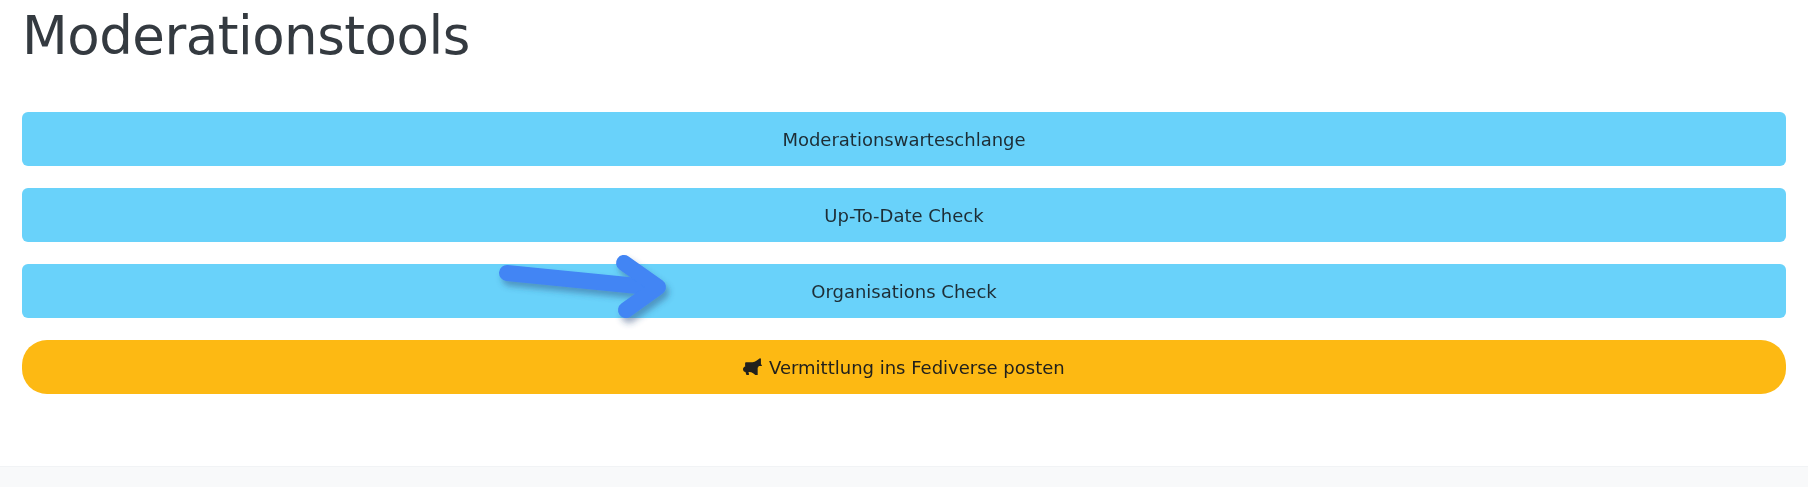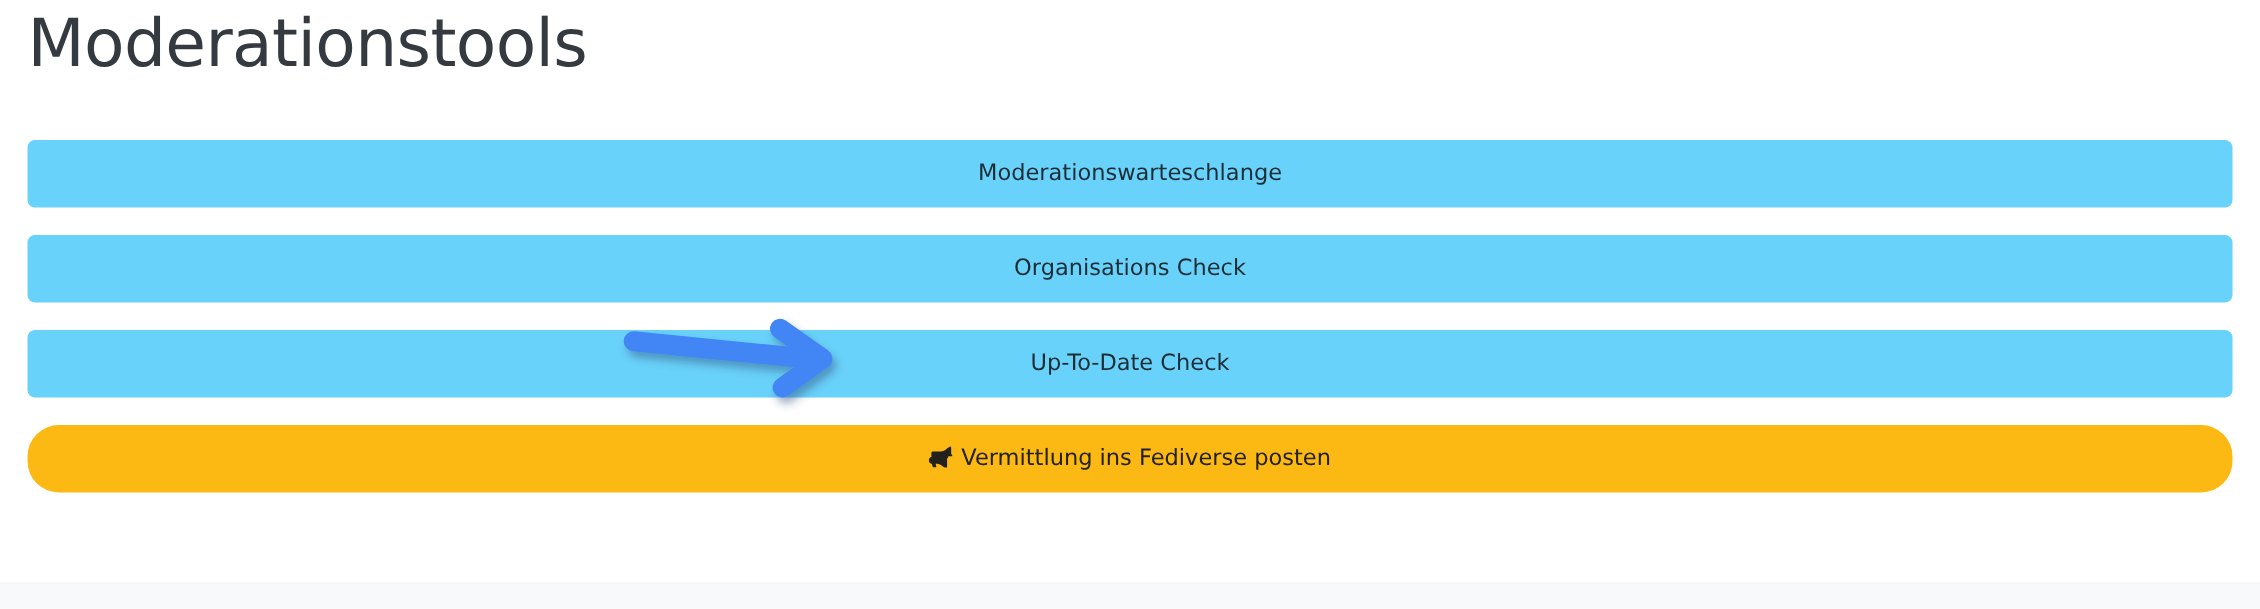--- a/index.html
+++ b/index.html
@@ -129,25 +129,25 @@
 
   <h1 class="page-title">Moderationstools</h1>
 
   <div class="button-stack">
 
     <button class="tool-button blue">
       <span class="btn-label">Moderationswarteschlange</span>
     </button>
 
     <button class="tool-button blue">
-      <span class="btn-label">Organisations Check</span>
+      <span class="btn-label">Up-To-Date Check</span>
     </button>
 
     <button class="tool-button blue">
-      <span class="btn-label">Up-To-Date Check</span>
+      <span class="btn-label">Organisations Check</span>
     </button>
 
     <button class="tool-button amber">
       <span class="bullhorn-icon">
         <svg viewBox="0 0 576 512" xmlns="http://www.w3.org/2000/svg" aria-hidden="true">
           <path fill="currentColor" d="M576 240c0-23.6-12.9-44.3-32-55.4V32.1c0-12.9-10.4-25.6-25.6-25.6-5.6 0-11.2 1.9-15.9 5.4L405.3 85.3C371.9 110.5 330.4 124 288 124H96c-17.7 0-32 14.3-32 32v80c0 6.3 1.8 12.2 4.9 17.1C29.3 258.4 0 294 0 336c0 44.2 32.4 80.9 74.7 87.5l22.1 74.8c2.3 7.8 9.5 13.1 17.6 13.1h52.2c12.1 0 20.9-11.6 17.6-23.3l-19.1-64.8h23.7c42.4 0 83.9 13.5 117.3 38.7l97.2 73.4c4.7 3.5 10.3 5.4 15.9 5.4 15.2 0 25.6-12.7 25.6-25.6V295.4c19.1-11.1 32-31.8 32-55.4z"></path>
         </svg>
       </span>
       <span class="btn-label">Vermittlung ins Fediverse posten</span>
     </button>

